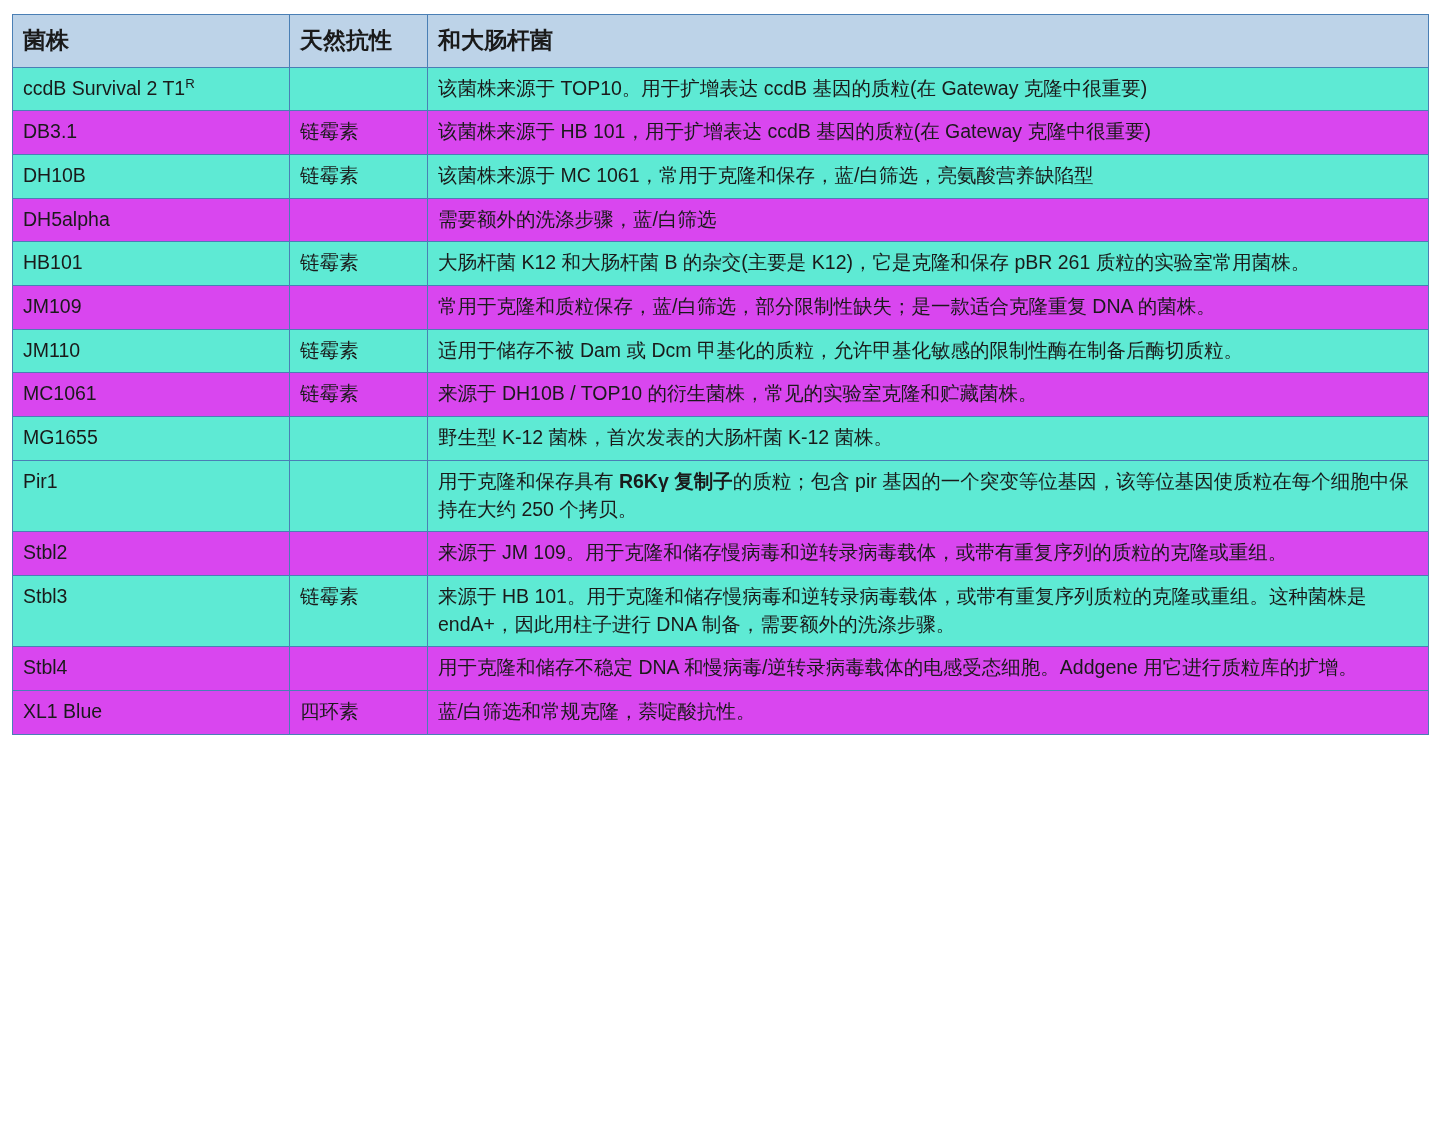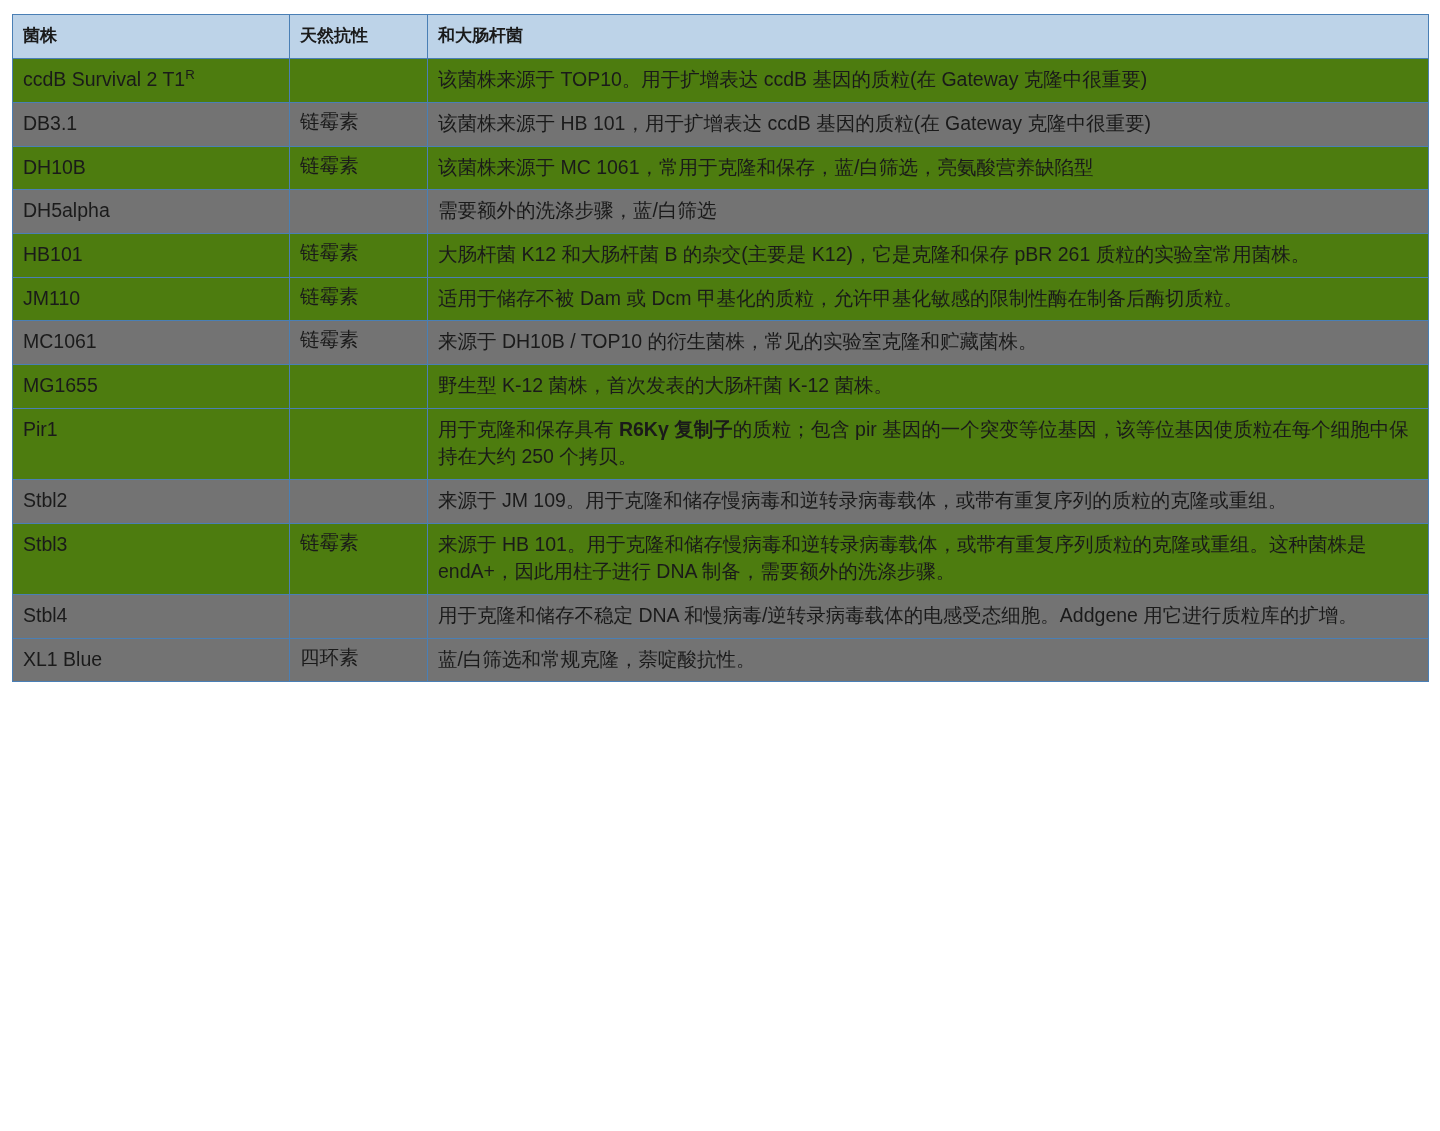--- a/index.html
+++ b/index.html
@@ -33,36 +33,35 @@
     border: 1px solid #4a7fb5;
     padding: 7px 10px 8px 10px;
     vertical-align: top;
     line-height: 1.42;
     text-align: left;
     font-weight: normal;
   }
   table.strain-table thead th {
     background: #bdd3e8;
     font-weight: bold;
-    font-size: 17px;
+    font-size: 23px;
     padding-top: 9px;
     padding-bottom: 10px;
   }
   tr.alt td {
-    background: #737373;
+    background: #d946ef;
   }
   tr.plain td {
-    background: #4d7c0f;
+    background: #5eead4;
   }
   td.strain {
     white-space: nowrap;
   }
   td.resist {
     white-space: normal;
-    font-family: Liberation Mono, monospace;
   }
   sup {
     font-size: 0.68em;
     vertical-align: super;
     line-height: 0;
   }
   .bold {
     font-weight: bold;
     text-align: right;
   }
@@ -103,20 +102,25 @@
         <tr class="alt">
           <td class="strain">DH5alpha</td>
           <td class="resist"></td>
           <td class="use">需要额外的洗涤步骤，蓝/白筛选</td>
         </tr>
         <tr class="plain">
           <td class="strain">HB101</td>
           <td class="resist">链霉素</td>
           <td class="use">大肠杆菌 K12 和大肠杆菌 B 的杂交(主要是 K12)，它是克隆和保存 pBR 261 质粒的实验室常用菌株。</td>
         </tr>
+        <tr class="alt">
+          <td class="strain">JM109</td>
+          <td class="resist"></td>
+          <td class="use">常用于克隆和质粒保存，蓝/白筛选，部分限制性缺失；是一款适合克隆重复 DNA 的菌株。</td>
+        </tr>
         <tr class="plain">
           <td class="strain">JM110</td>
           <td class="resist">链霉素</td>
           <td class="use">适用于储存不被 Dam 或 Dcm 甲基化的质粒，允许甲基化敏感的限制性酶在制备后酶切质粒。</td>
         </tr>
         <tr class="alt">
           <td class="strain">MC1061</td>
           <td class="resist">链霉素</td>
           <td class="use">来源于 DH10B / TOP10 的衍生菌株，常见的实验室克隆和贮藏菌株。</td>
         </tr>

